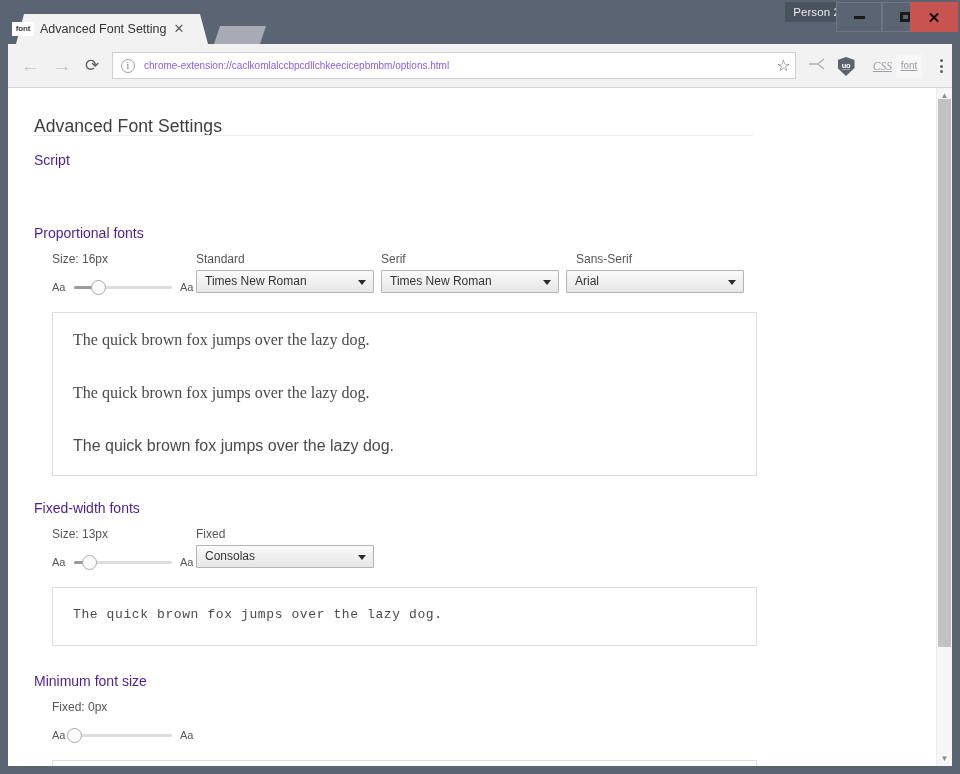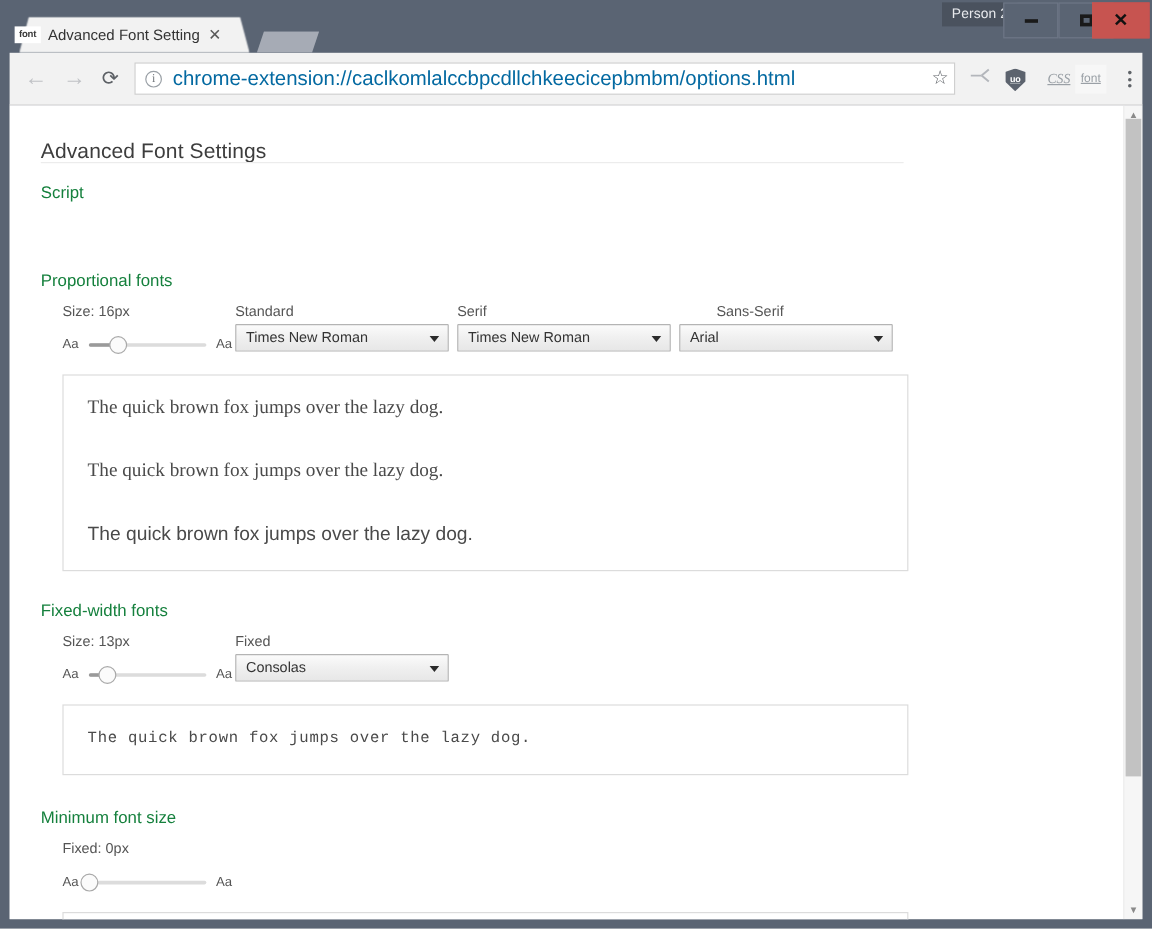--- a/index.html
+++ b/index.html
@@ -136,22 +136,22 @@
     border-radius: 50%;
     color: #70757a;
     font-size: 10px;
     line-height: 12px;
     text-align: center;
     font-family: "Liberation Serif", serif;
     flex: 0 0 auto;
   }
   #omnibox-url {
     margin-left: 9px;
-    color: #0369a1;
-    font-size: 17px;
+    color: #8b5cf6;
+    font-size: 10px;
     white-space: nowrap; overflow: hidden;
   }
   #star-btn {
     position: absolute; left: 763px; top: 9px;
     width: 25px; height: 25px;
     color: #5f6368;
     font-size: 16px;
     line-height: 25px;
     text-align: center;
   }
@@ -244,21 +244,21 @@
     letter-spacing: .1px;
   }
   #title-divider {
     position: absolute; left: 26px; top: 47px;
     width: 719px; height: 1px;
     background: #ececec;
   }
 
   .section-head {
     position: absolute; left: 26px;
-    color: #15803d;
+    color: #4c1d95;
     font-size: 14px;
   }
   .sub-label {
     position: absolute;
     color: #555;
     font-size: 12px;
   }
 
   
   .select {
@@ -416,21 +416,21 @@
         <span class="val">Times New Roman</span>
         <span class="arrow"></span>
       </div>
 
       <div class="sub-label" style="left:373px; top:164px">Serif</div>
       <div class="select" style="left:373px; top:182px; width:178px;">
         <span class="val">Times New Roman</span>
         <span class="arrow"></span>
       </div>
 
-      <div class="sub-label" style="left:589px; top:164px">Sans-Serif</div>
+      <div class="sub-label" style="left:568px; top:164px">Sans-Serif</div>
       <div class="select" style="left:558px; top:182px; width:178px;">
         <span class="val">Arial</span>
         <span class="arrow"></span>
       </div>
 
       <div class="preview" style="top:224px; width:705px; height:164px;">
         <div class="sample serif16" style="top:18px">The quick brown fox jumps over the lazy dog.</div>
         <div class="sample serif16" style="top:71px">The quick brown fox jumps over the lazy dog.</div>
         <div class="sample sans16" style="top:124px">The quick brown fox jumps over the lazy dog.</div>
       </div>

